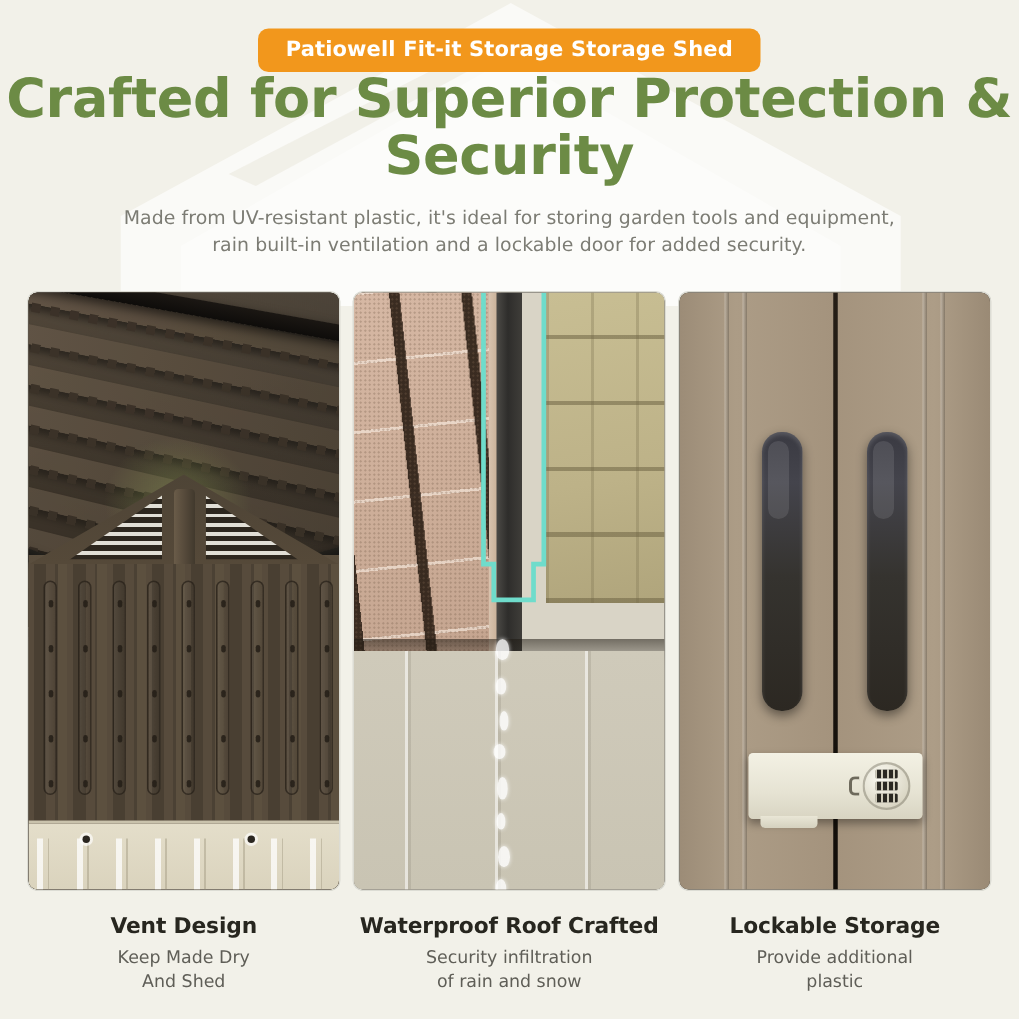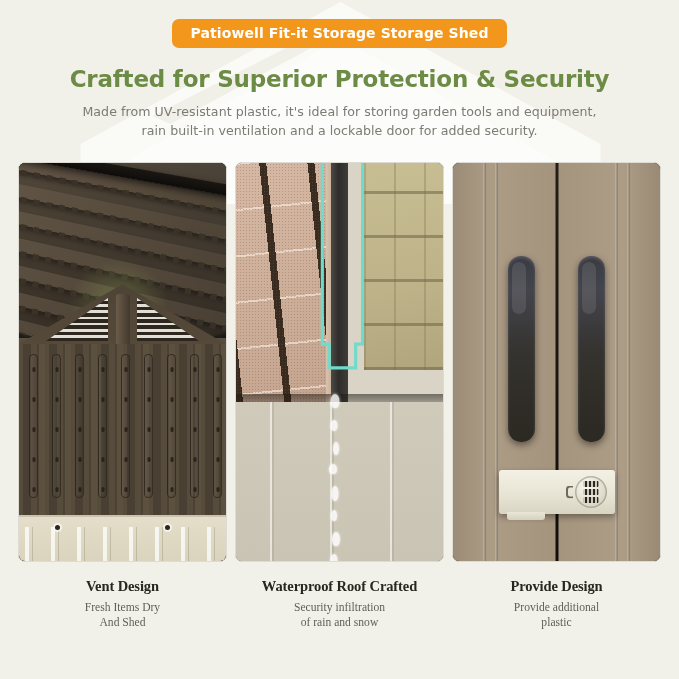--- a/index.html
+++ b/index.html
@@ -24,22 +24,21 @@
     color:#FFFFFF;
     font-size:14px;
     font-weight:bold;
     letter-spacing:.1px;
     padding:7px 18px 8px 18px;
     border-radius:7px;
     line-height:1;
   }
 
   .headline {
-    margin-top:19px;
-    font-size:23px;
+    font-size:36px;
     font-weight:bold;
     color:#6C8B45;
     letter-spacing:-.2px;
     line-height:1.05;
   }
 
   .subtitle {
     margin-top:12px;
     font-size:12.6px;
     color:#7C7C74;
@@ -48,21 +47,21 @@
   }
 
   
   .panels {
     position:relative; z-index:2;
     display:flex;
     gap:8px;
     padding:0 18px;
     margin-top:21px;
   }
-  .col { width:211px; display:flex; flex-direction:column;font-family:Liberation Serif, serif; }
+  .col { width:211px; display:flex; flex-direction:column; }
 
   .photo {
     position:relative;
     height:400px;
     border:1px solid #DCDCD4;
     border-radius:7px;
     overflow:hidden;
     background:#2A241C;
   }
   .photo-inner { position:absolute; inset:0; }
@@ -441,21 +440,21 @@
           <div class="p1-floor">
             <div class="screw" style="left:36px"></div>
             <div class="screw" style="left:146px"></div>
           </div>
         </div>
       </div>
     </div>
     <div class="caption">
       <div class="cap-title">Vent Design</div>
       <div class="cap-sub">
-        <div>Fresh Items Dry</div>
+        <div>Keep Made Dry</div>
         <div>And Shed</div>
       </div>
     </div>
   </div>
 
   <div class="col">
     <div class="photo">
       <div class="photo-inner">
         <div class="p2-bg"></div>
         <div class="p2-left"></div>
@@ -503,21 +502,21 @@
           <div class="lock-shackle"></div>
           <div class="lock-dial">
             <span style="top:5px"></span>
             <span style="top:13px"></span>
             <span style="top:21px"></span>
           </div>
         </div>
       </div>
     </div>
     <div class="caption">
-      <div class="cap-title">Provide Design</div>
+      <div class="cap-title">Lockable Storage</div>
       <div class="cap-sub">
         <div>Provide additional</div>
         <div>plastic</div>
       </div>
     </div>
   </div>
 
 </div>
 
 </body></html>

